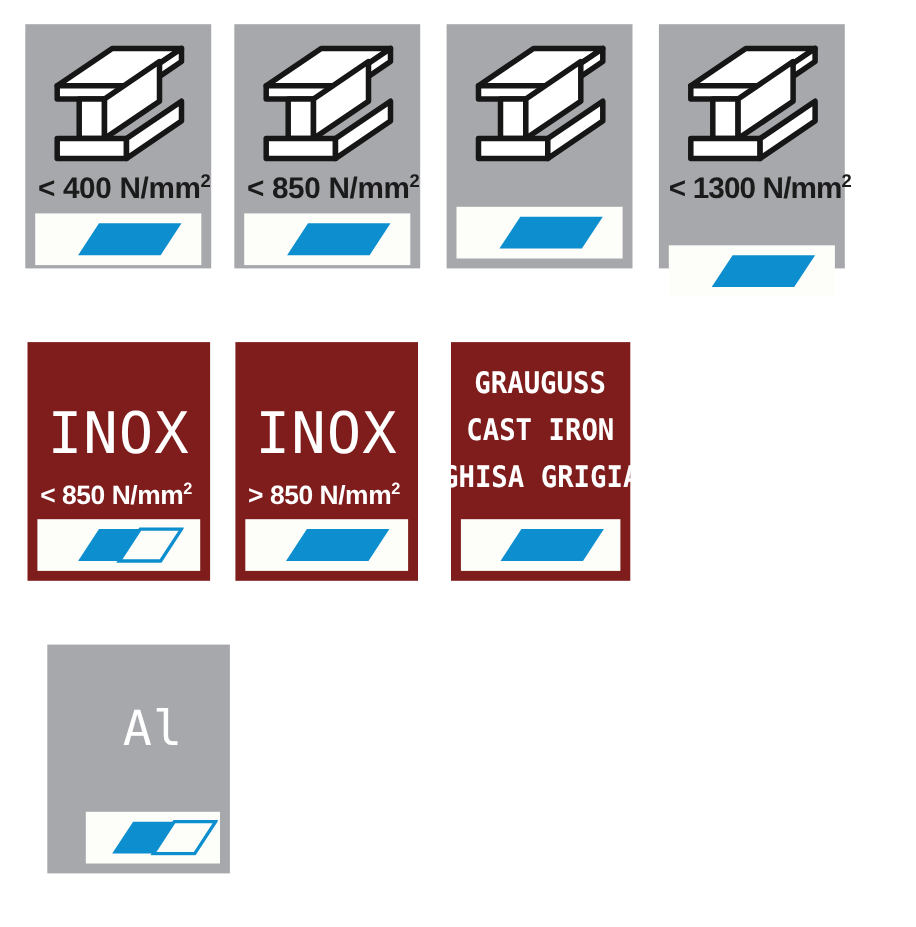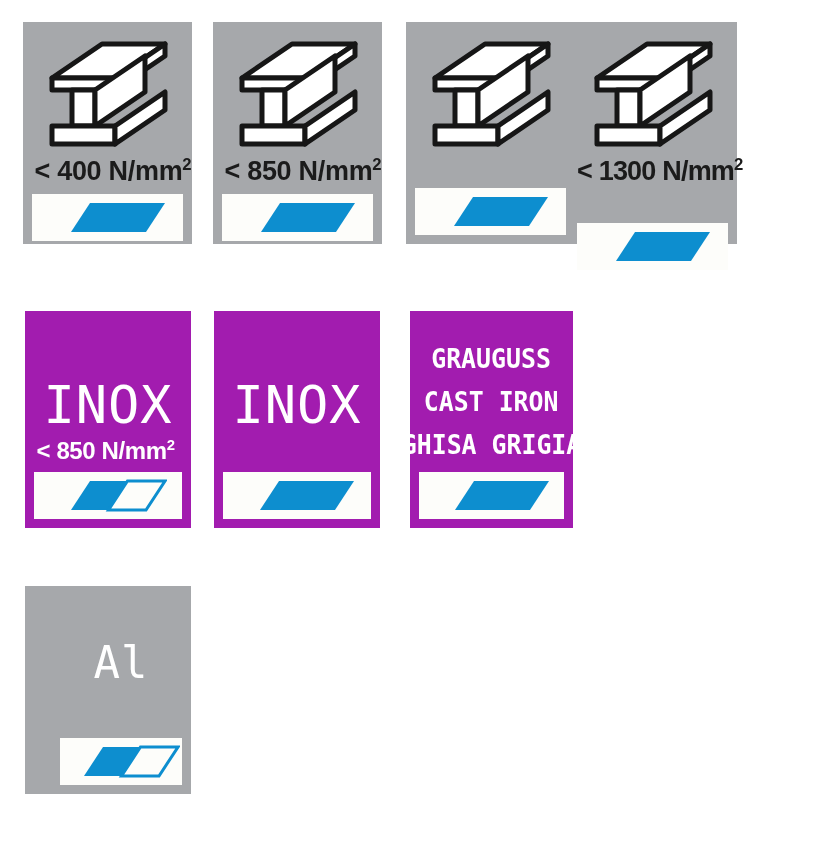--- a/index.html
+++ b/index.html
@@ -25,21 +25,21 @@
   
   .card {
     position: absolute;
     box-sizing: border-box;
     display: flex;
     flex-direction: column;
     align-items: stretch;
   }
 
   .card-light { background: #a6a8ab; padding: 10px 9px 9px 9px; }
-  .card-dark  { background: #a21caf; padding: 20px 9px 9px 9px; }
+  .card-dark  { background: #7f1d1d; padding: 10px 9px 9px 9px; }
 
   
   .card-body {
     flex: 1 1 auto;
     position: relative;
     display: flex;
     flex-direction: column;
     align-items: center;
     justify-content: flex-start;
   }
@@ -220,21 +220,21 @@
       </div>
       <div class="spacer"></div>
     </div>
     <div class="chip">
       <svg width="118" height="33" viewBox="0 0 118 33" aria-hidden="true">
         <polygon points="22,31 41,2 116,2 97,31" fill="#0d8ecf"></polygon>
       </svg>
     </div>
   </div>
 
-  <div class="card card-light" style="left:568px; top:22px; width:169px; height:222px;gap:29px;">
+  <div class="card card-light" style="left:599px; top:22px; width:169px; height:222px;gap:29px;">
     <div class="card-body">
       <div class="beam-wrap">
         <svg width="128" height="122" viewBox="0 0 128 122" aria-hidden="true">
           <g stroke="#161616" stroke-width="5" stroke-linejoin="round" fill="#ffffff">
             <path d="M8 44 L58 10 L121 10 L71 44 Z"></path>
             <path d="M8 44 L71 44 L71 56 L8 56 Z"></path>
             <path d="M71 44 L121 10 L121 22 L71 56 Z"></path>
             <path d="M28 56 L51 56 L51 92 L28 92 Z"></path>
             <path d="M51 56 L101 22 L101 58 L51 92 Z"></path>
             <path d="M8 92 L71 92 L71 110 L8 110 Z"></path>
@@ -267,20 +267,23 @@
         <polygon points="22,31 41,2 78.5,2 59.5,31" fill="#0d8ecf"></polygon>
         <polygon points="59.5,31 78.5,2 116,2 97,31" fill="none" stroke="#0d8ecf" stroke-width="3"></polygon>
       </svg>
     </div>
   </div>
 
   <div class="card card-dark" style="left:214px; top:311px; width:166px; height:217px;">
     <div class="card-body">
       <div class="techno inox-word">INOX</div>
       <div class="spacer"></div>
+      <div class="strength strength-light">
+        <span>&gt;</span><span>&nbsp;</span><span>850</span><span>&nbsp;</span><span>N/mm</span><sup>2</sup>
+      </div>
     </div>
     <div class="chip">
       <svg width="118" height="33" viewBox="0 0 118 33" aria-hidden="true">
         <polygon points="22,31 41,2 116,2 97,31" fill="#0d8ecf"></polygon>
       </svg>
     </div>
   </div>
 
   <div class="card card-dark" style="left:410px; top:311px; width:163px; height:217px;">
     <div class="card-body">
@@ -291,21 +294,21 @@
       </div>
       <div class="spacer"></div>
     </div>
     <div class="chip">
       <svg width="118" height="33" viewBox="0 0 118 33" aria-hidden="true">
         <polygon points="22,31 41,2 116,2 97,31" fill="#0d8ecf"></polygon>
       </svg>
     </div>
   </div>
 
-  <div class="card card-light" style="left:25px; top:586px; width:166px; height:208px;padding-left:35px;">
+  <div class="card card-light" style="left:43px; top:586px; width:166px; height:208px;padding-left:35px;">
     <div class="card-body" style="justify-content:center;">
       <div class="spacer"></div>
       <div class="techno al-word">Al</div>
       <div class="spacer"></div>
     </div>
     <div class="chip">
       <svg width="118" height="33" viewBox="0 0 118 33" aria-hidden="true">
         <polygon points="22,31 41,2 78.5,2 59.5,31" fill="#0d8ecf"></polygon>
         <polygon points="59.5,31 78.5,2 116,2 97,31" fill="none" stroke="#0d8ecf" stroke-width="3"></polygon>
       </svg>

